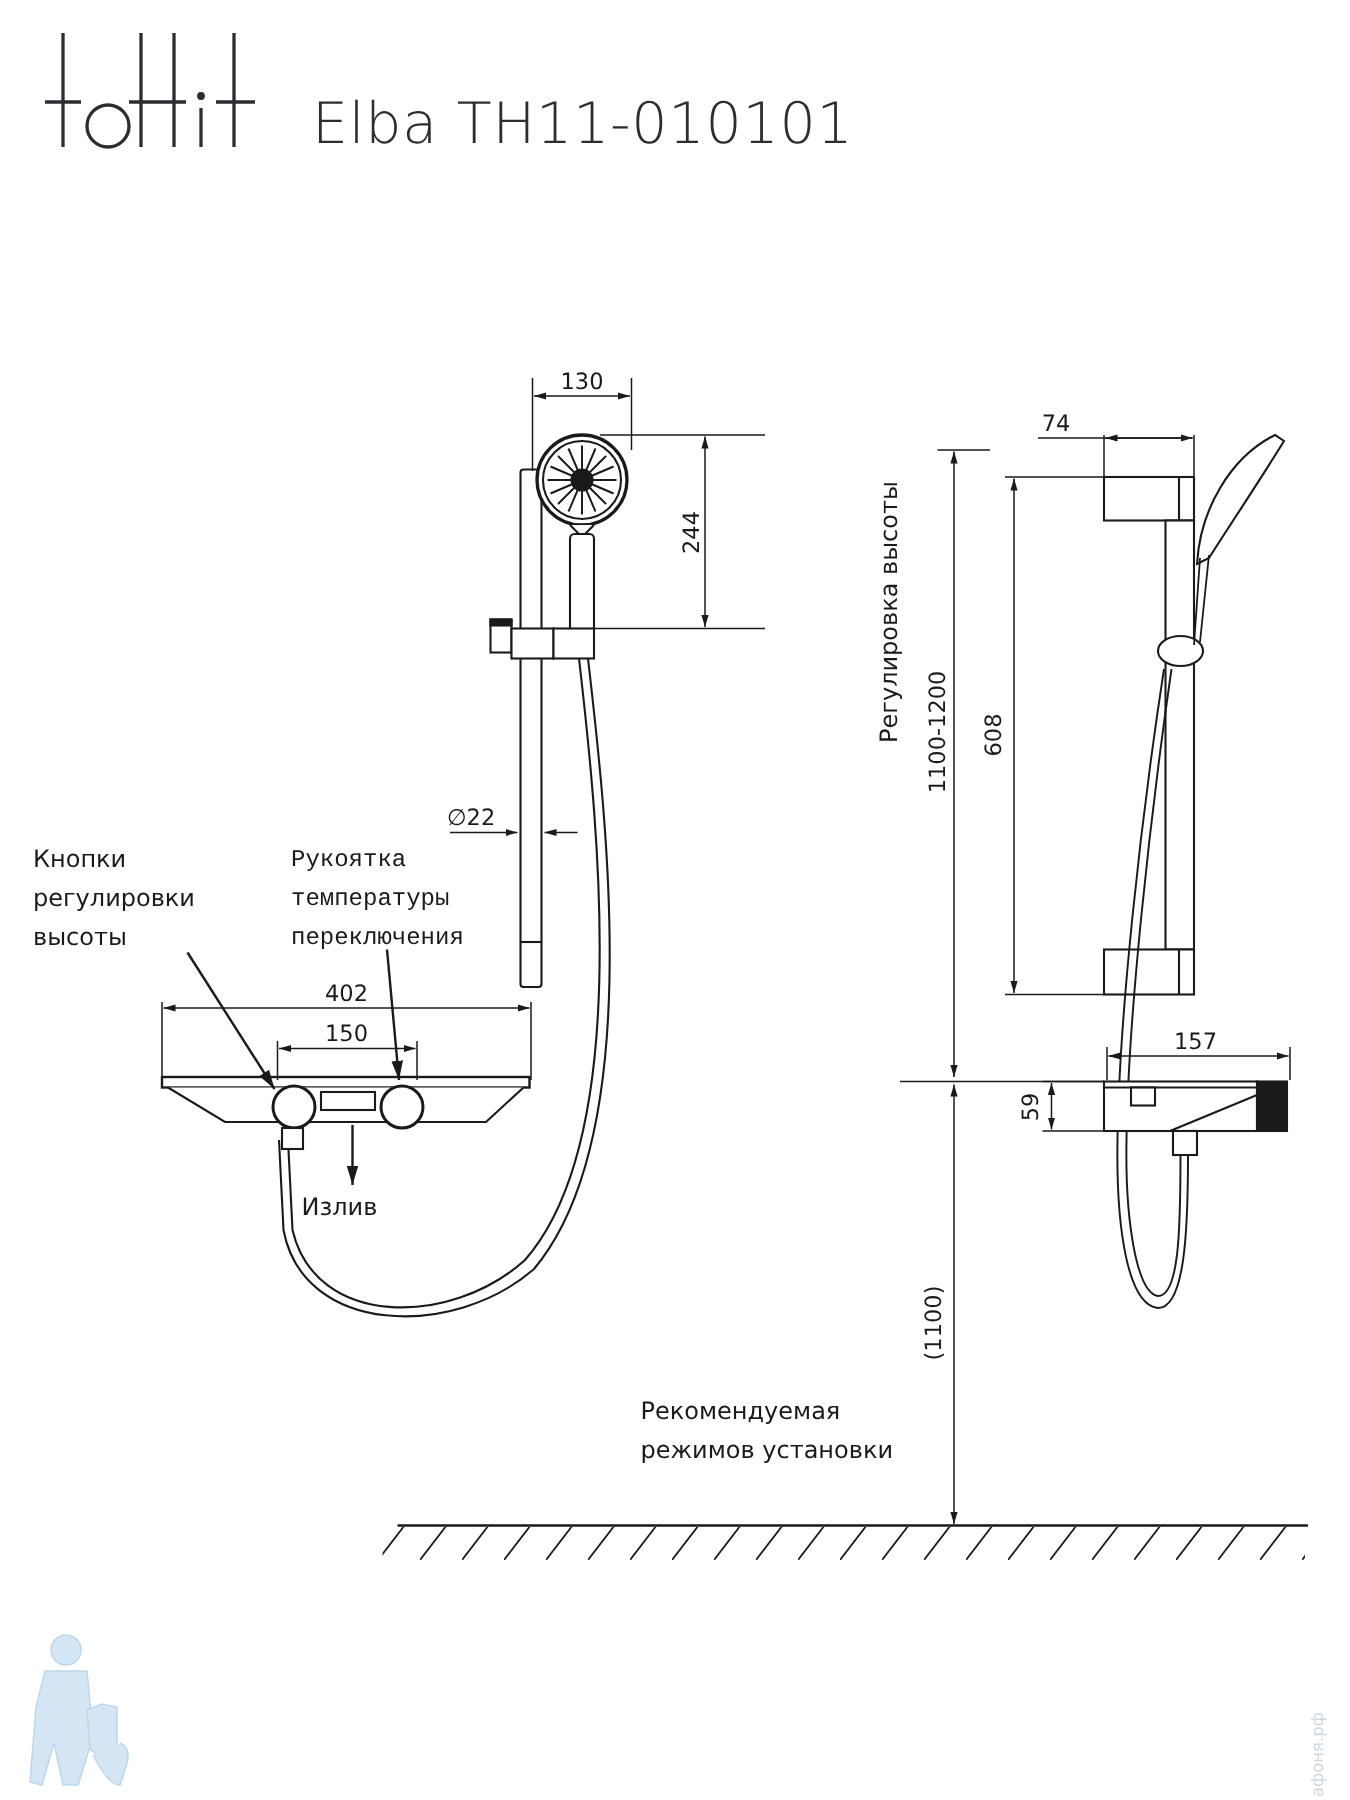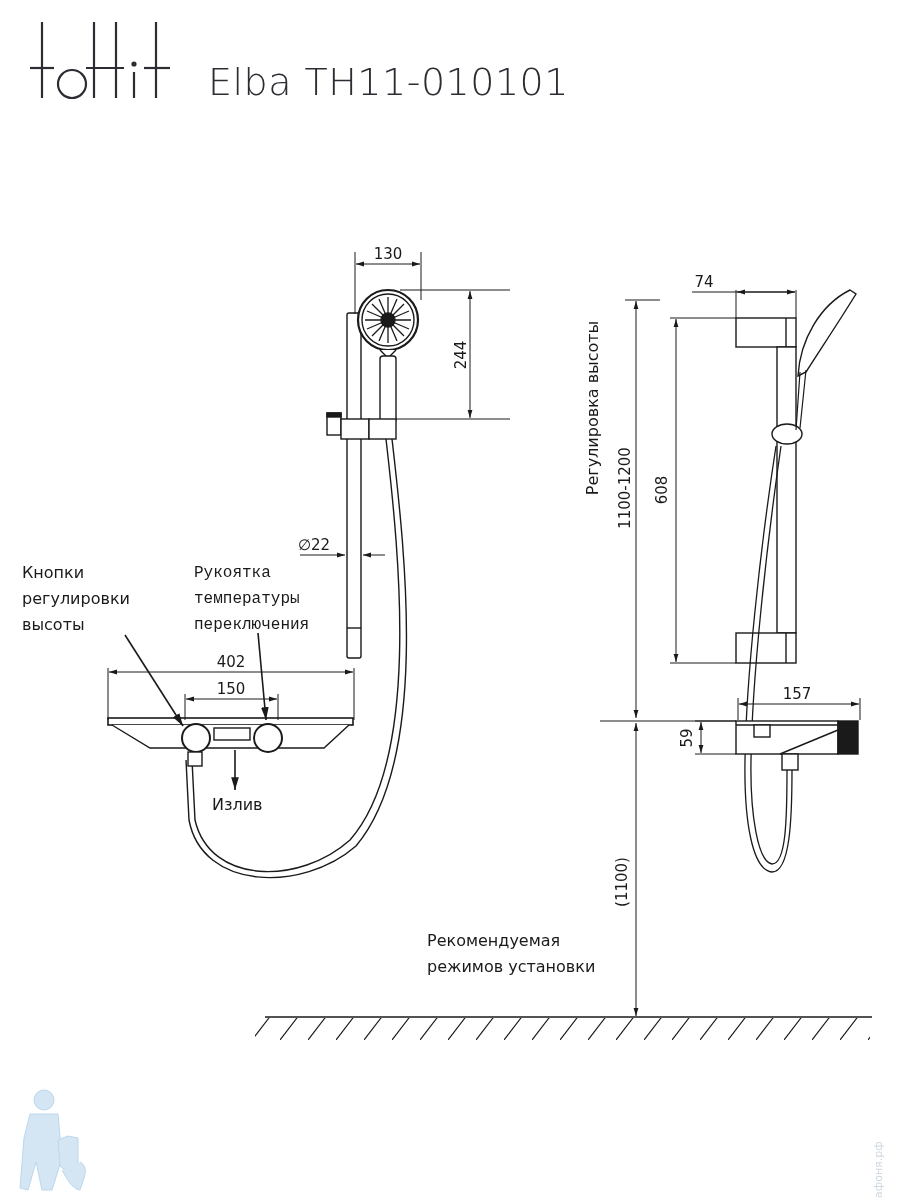--- a/index.html
+++ b/index.html
@@ -179,21 +179,21 @@
 <div class="note" style="left:22px;top:560px;">
   <div>Кнопки</div>
   <div>регулировки</div>
   <div>высоты</div>
 </div>
 <div class="note" style="left:194px;top:560px;font-family:Liberation Mono, monospace;">
   <div>Рукоятка</div>
   <div>температуры</div>
   <div>переключения</div>
 </div>
-<div class="note" style="left:212px;top:792px;">Излив</div>
+<div class="note" style="left:201px;top:792px;">Излив</div>
 <div class="note" style="left:427px;top:928px;">
   <div>Рекомендуемая</div>
   <div>режимов установки</div>
 </div>
 
 <svg class="wm-fig" viewBox="0 0 100 120">
   <g fill="#d4e6f4" stroke="#bcd7ec" stroke-width="1">
     <circle cx="38" cy="22" r="10"></circle>
     <path d="M24,36 L52,36 L56,80 L46,112 L36,112 L30,84 L22,112 L14,110 L18,60 z"></path>
     <path d="M52,62 L62,58 L72,60 L72,88 Q62,96 54,88 z"></path>

